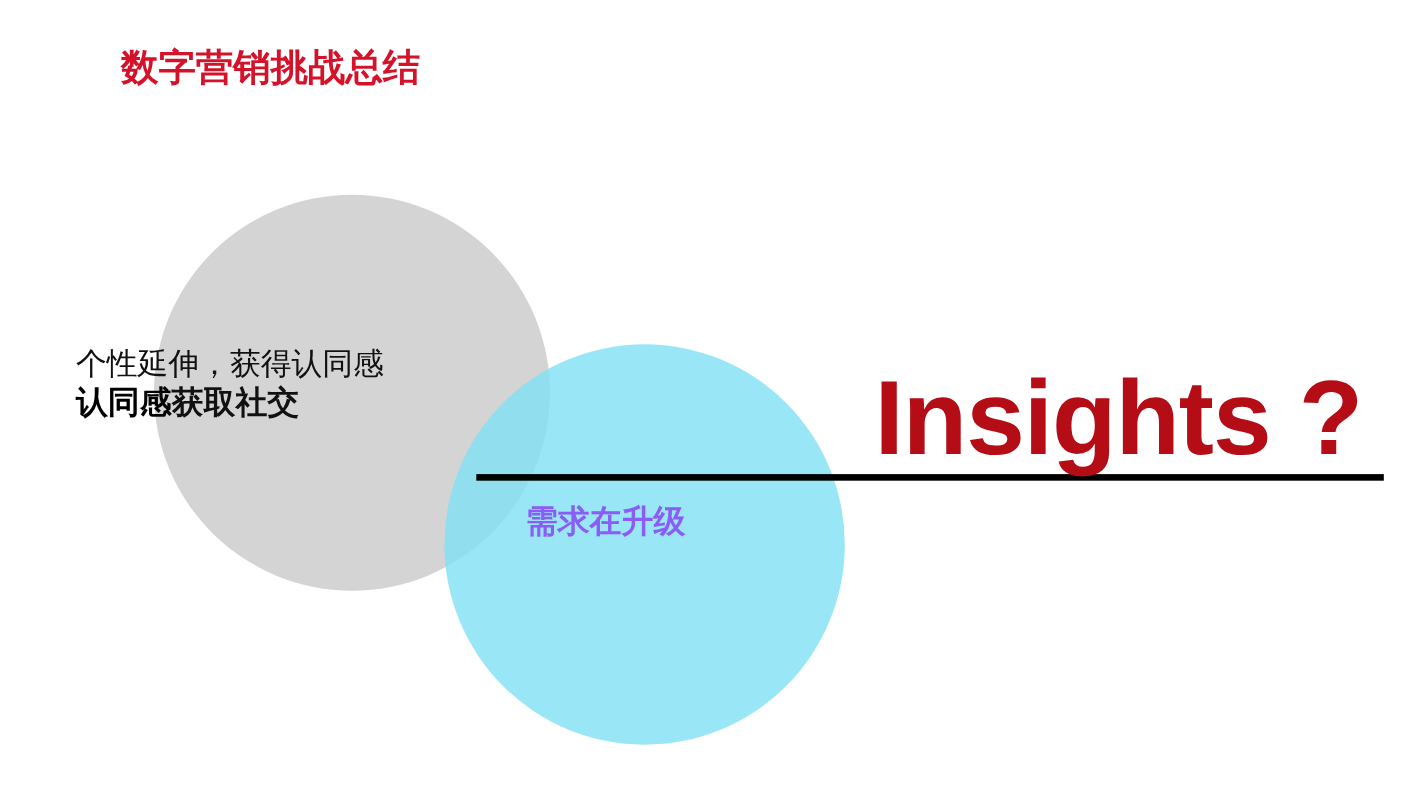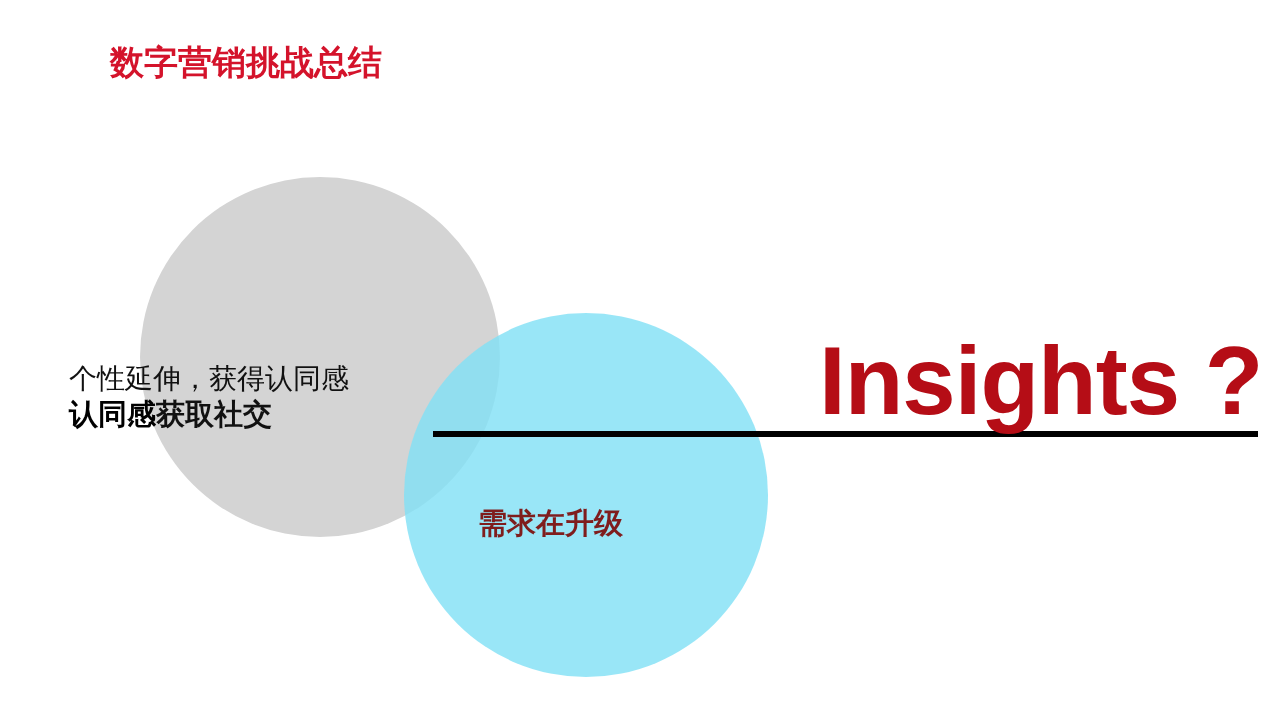--- a/index.html
+++ b/index.html
@@ -47,21 +47,20 @@
     width: 364px;
     height: 364px;
     opacity: 0.82;
   }
 
   
   .callout {
     position: absolute;
     line-height: 1.18;
     white-space: nowrap;
-    margin-top: 48px;
   }
   .callout .line-plain {
     font-size: 28px;
     font-weight: normal;
     color: #111111;
     display: block;
   }
   .callout .line-strong {
     font-size: 29px;
     font-weight: bold;
@@ -81,21 +80,21 @@
   #insights-rule {
     position: absolute;
     left: 433px;
     top: 431px;
     width: 825px;
     height: 6px;
     background: #000000;
   }
   #insights-text {
     position: absolute;
-    left: 819px;
+    left: 795px;
     top: 333px;
     font-size: 96px;
     font-weight: bold;
     letter-spacing: -1px;
     line-height: 1;
     white-space: nowrap;
   }
 </style>
 </head>
 <body>
@@ -107,20 +106,20 @@
   <div class="venn-circle" id="circle-gray" style="background:#D4D4D4;"></div>
 
   <div class="venn-circle" id="circle-cyan" style="background:#82E1F5;"></div>
 
   <div class="callout" id="callout-identity">
     <span class="line-plain">个性延伸，获得认同感</span>
     <span class="line-strong"><span style="color:#000000;">认同感</span><span style="color:#111111;font-family:Liberation Serif, serif;">获取社交</span></span>
   </div>
 
   <div class="callout" id="callout-demand">
-    <span class="line-strong"><span style="color:#7f1d1d;">需求在升级</span><span style="color:#111111;"></span></span>
+    <span class="line-strong"><span style="color:#8b5cf6;">需求在升级</span><span style="color:#111111;"></span></span>
   </div>
 
   <div id="insights-rule"></div>
 
   <div id="insights-text" style="color:#B50D16;">Insights ?</div>
 
 </div>
 
 </body></html>

